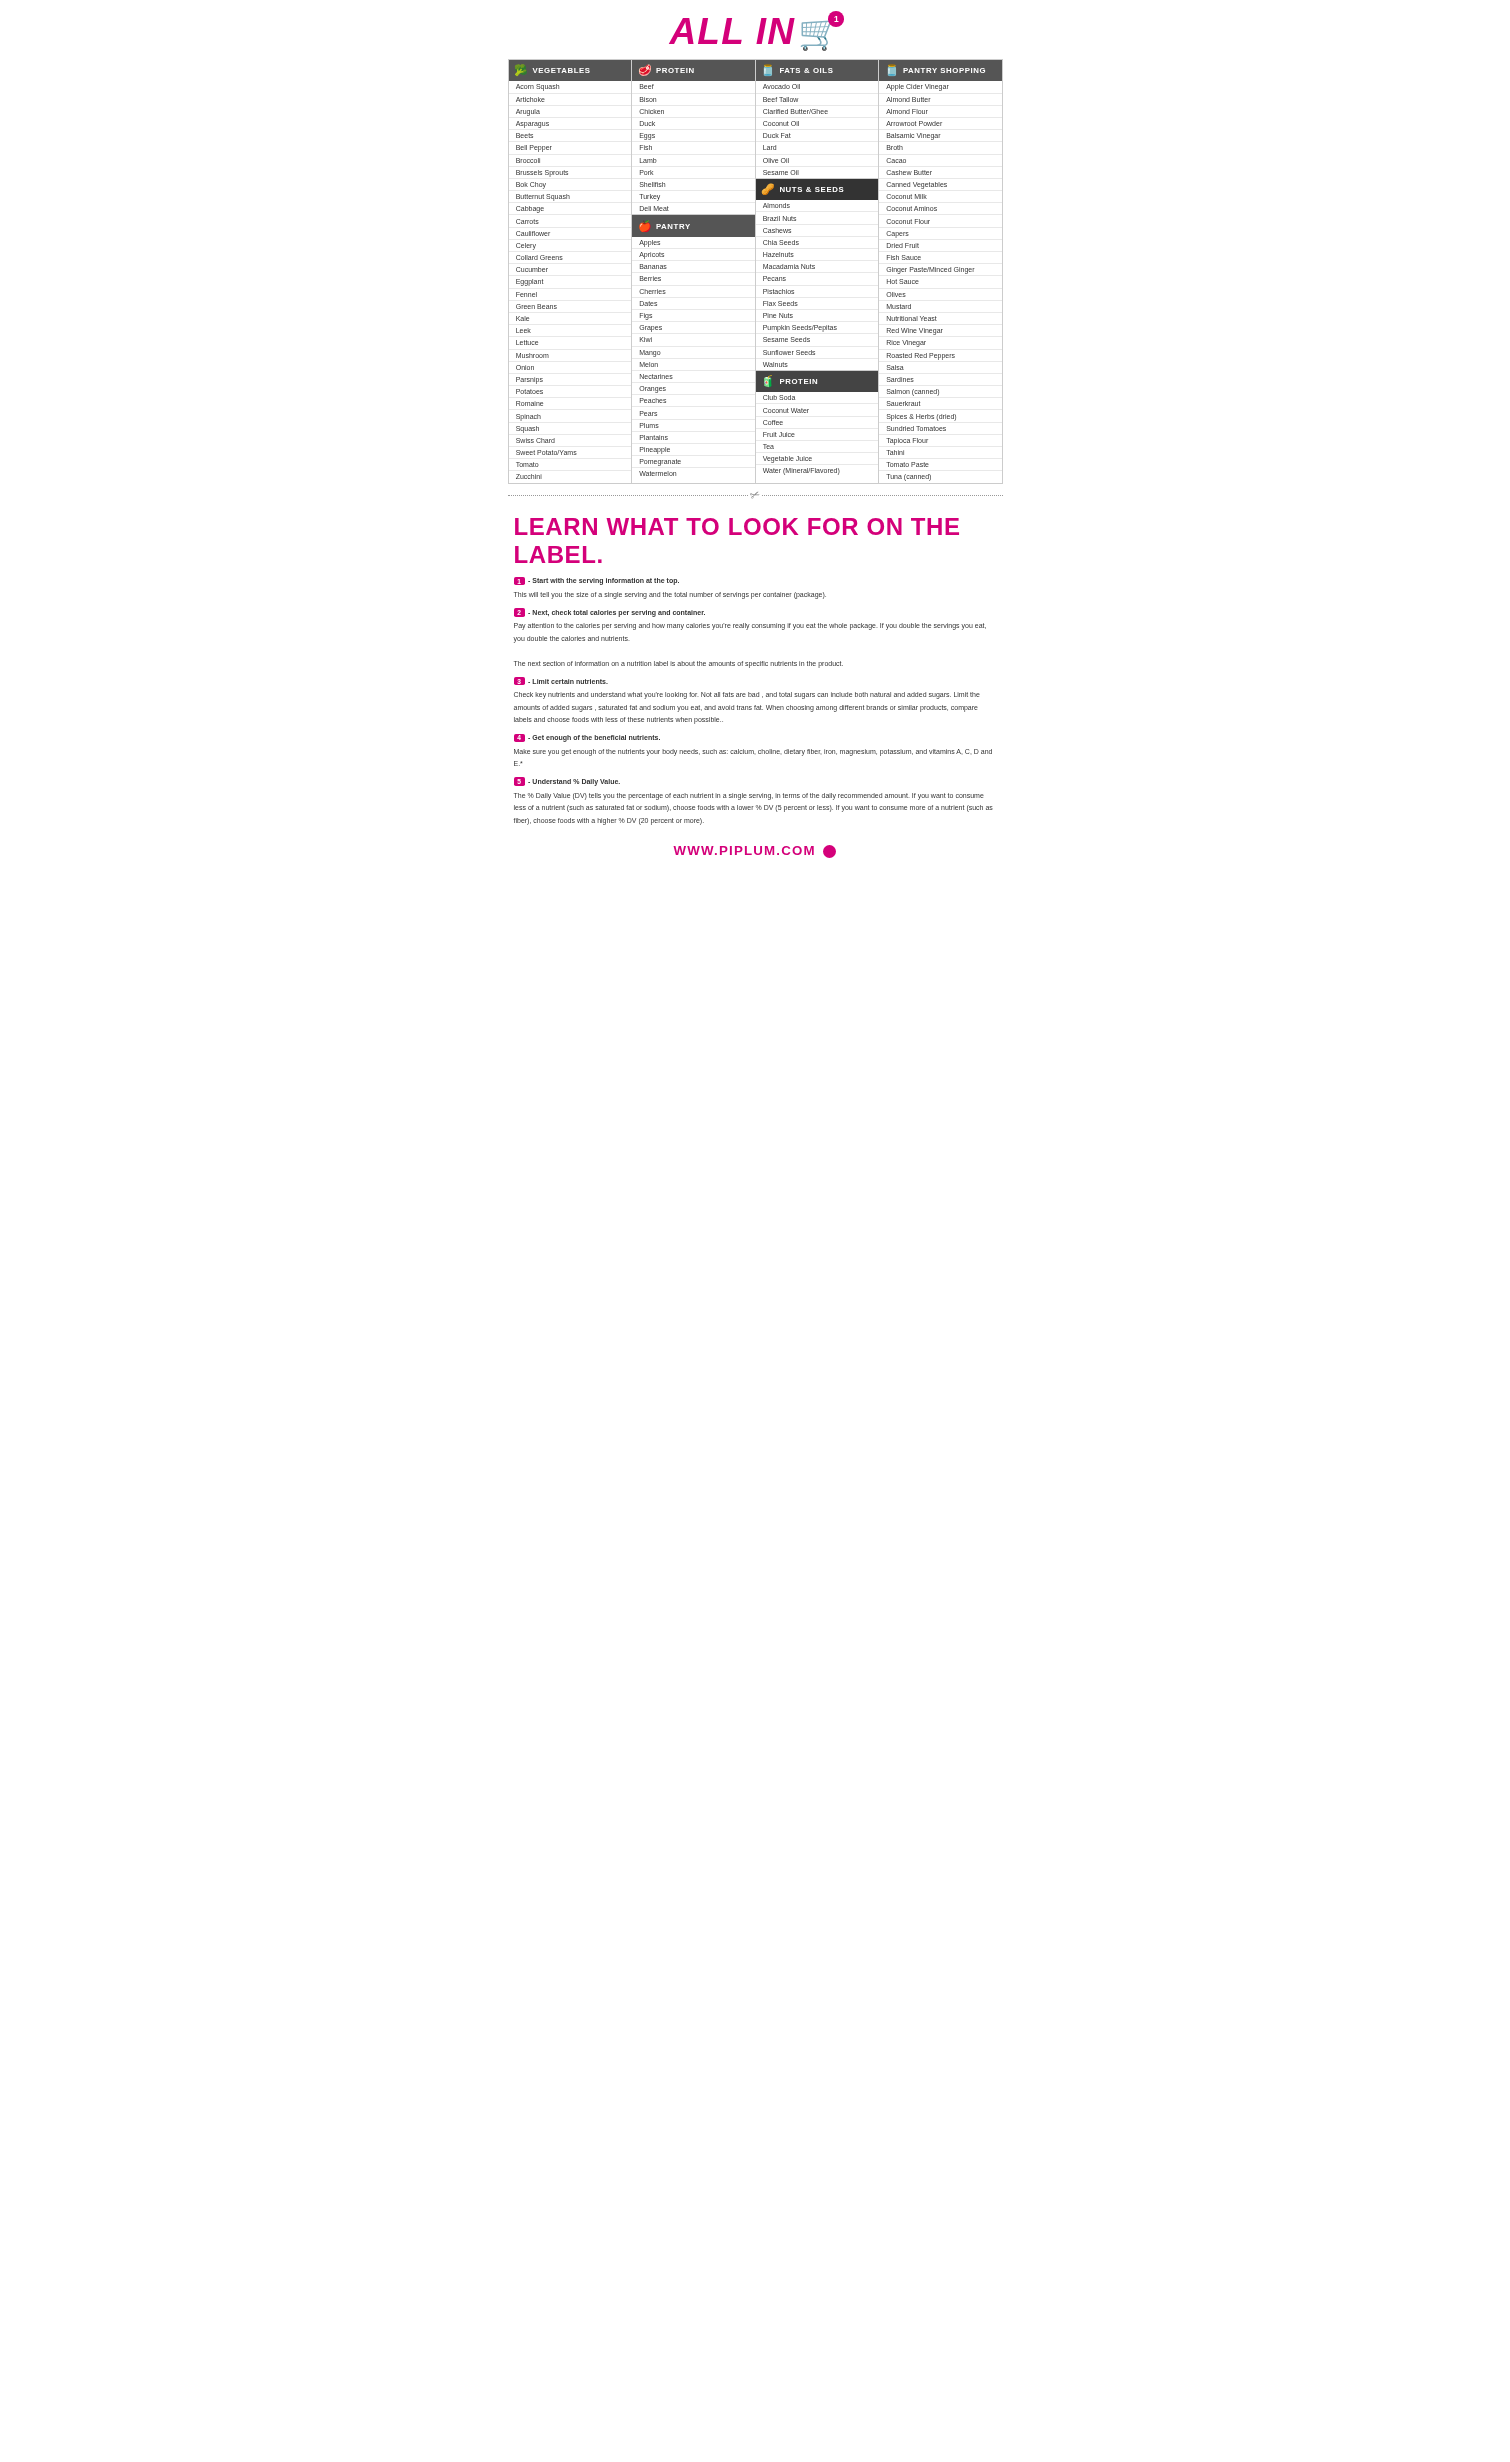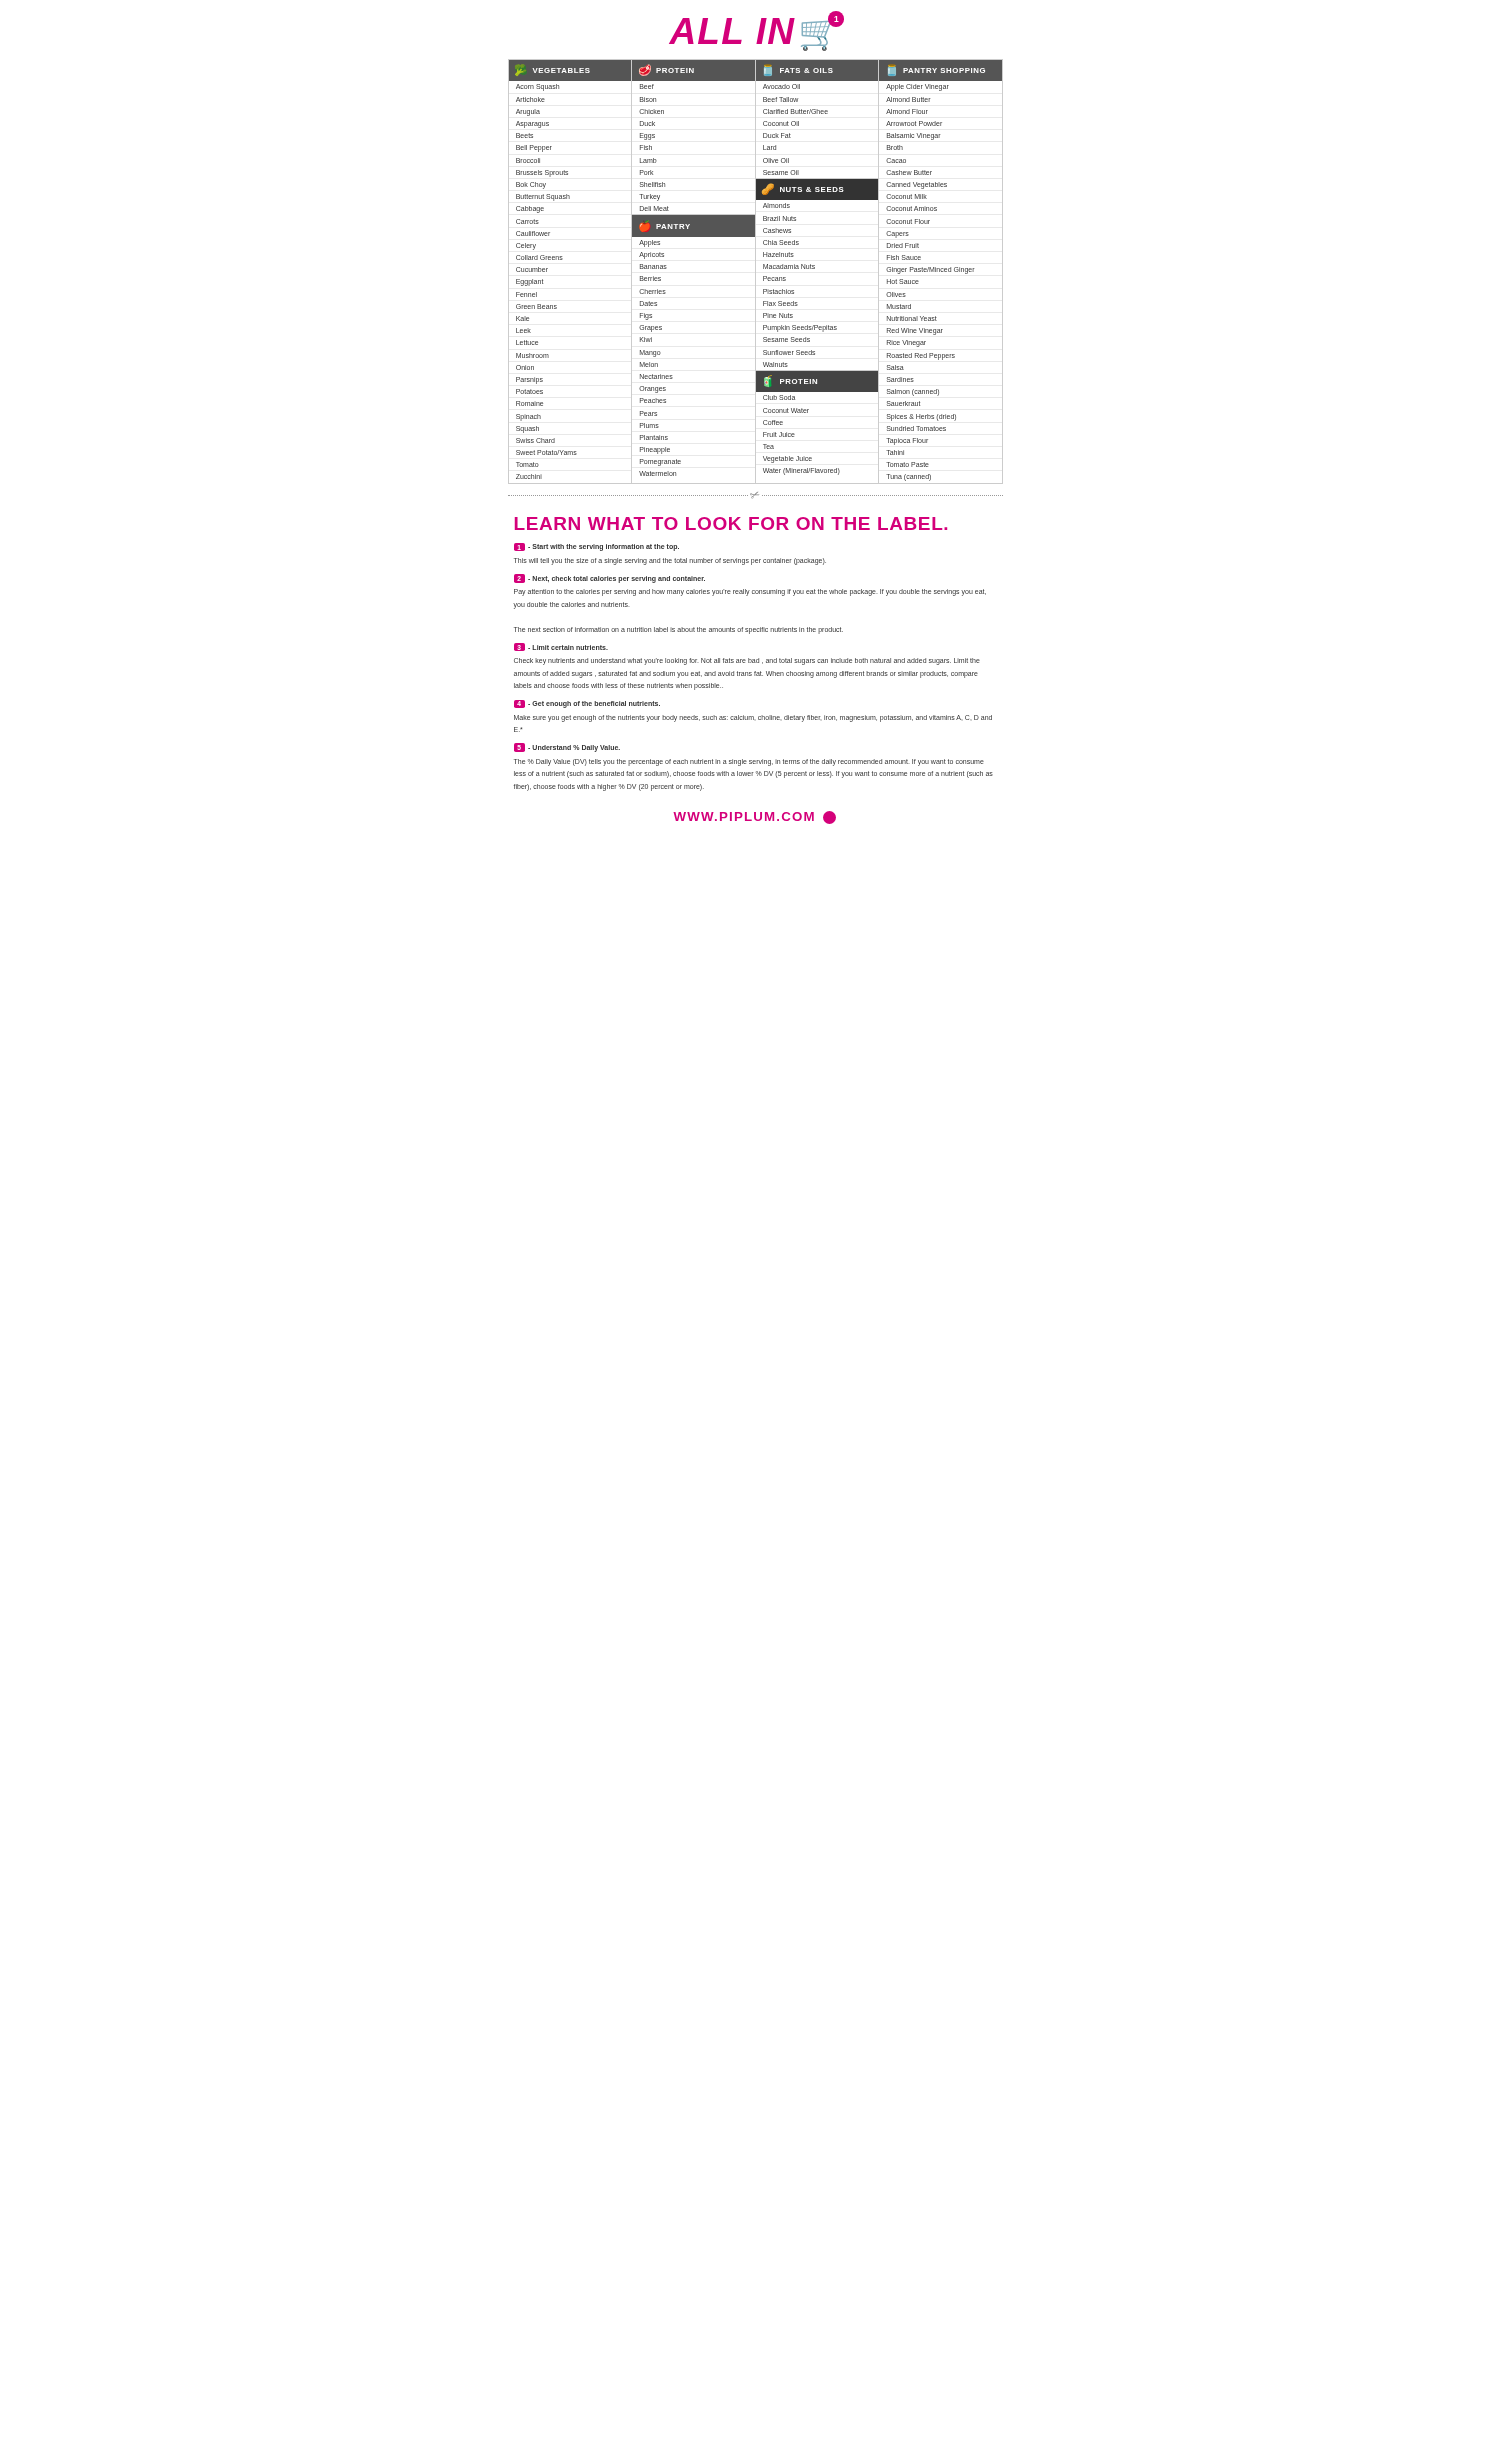--- a/index.html
+++ b/index.html
@@ -122,21 +122,21 @@
       font-size: 12px;
       color: #888;
       transform: rotate(-20deg);
     }
 
     
     .label-section {
       padding: 6px 12px 3.6px;
     }
     .label-title {
-      font-size: 19px;
+      font-size: 24px;
       font-weight: 900;
       color: #222;
       text-transform: uppercase;
       letter-spacing: 0.6px;
       margin-bottom: 7.2px;
     }
     .label-title span {
       color: #d4007a;
     }
     .label-item {

